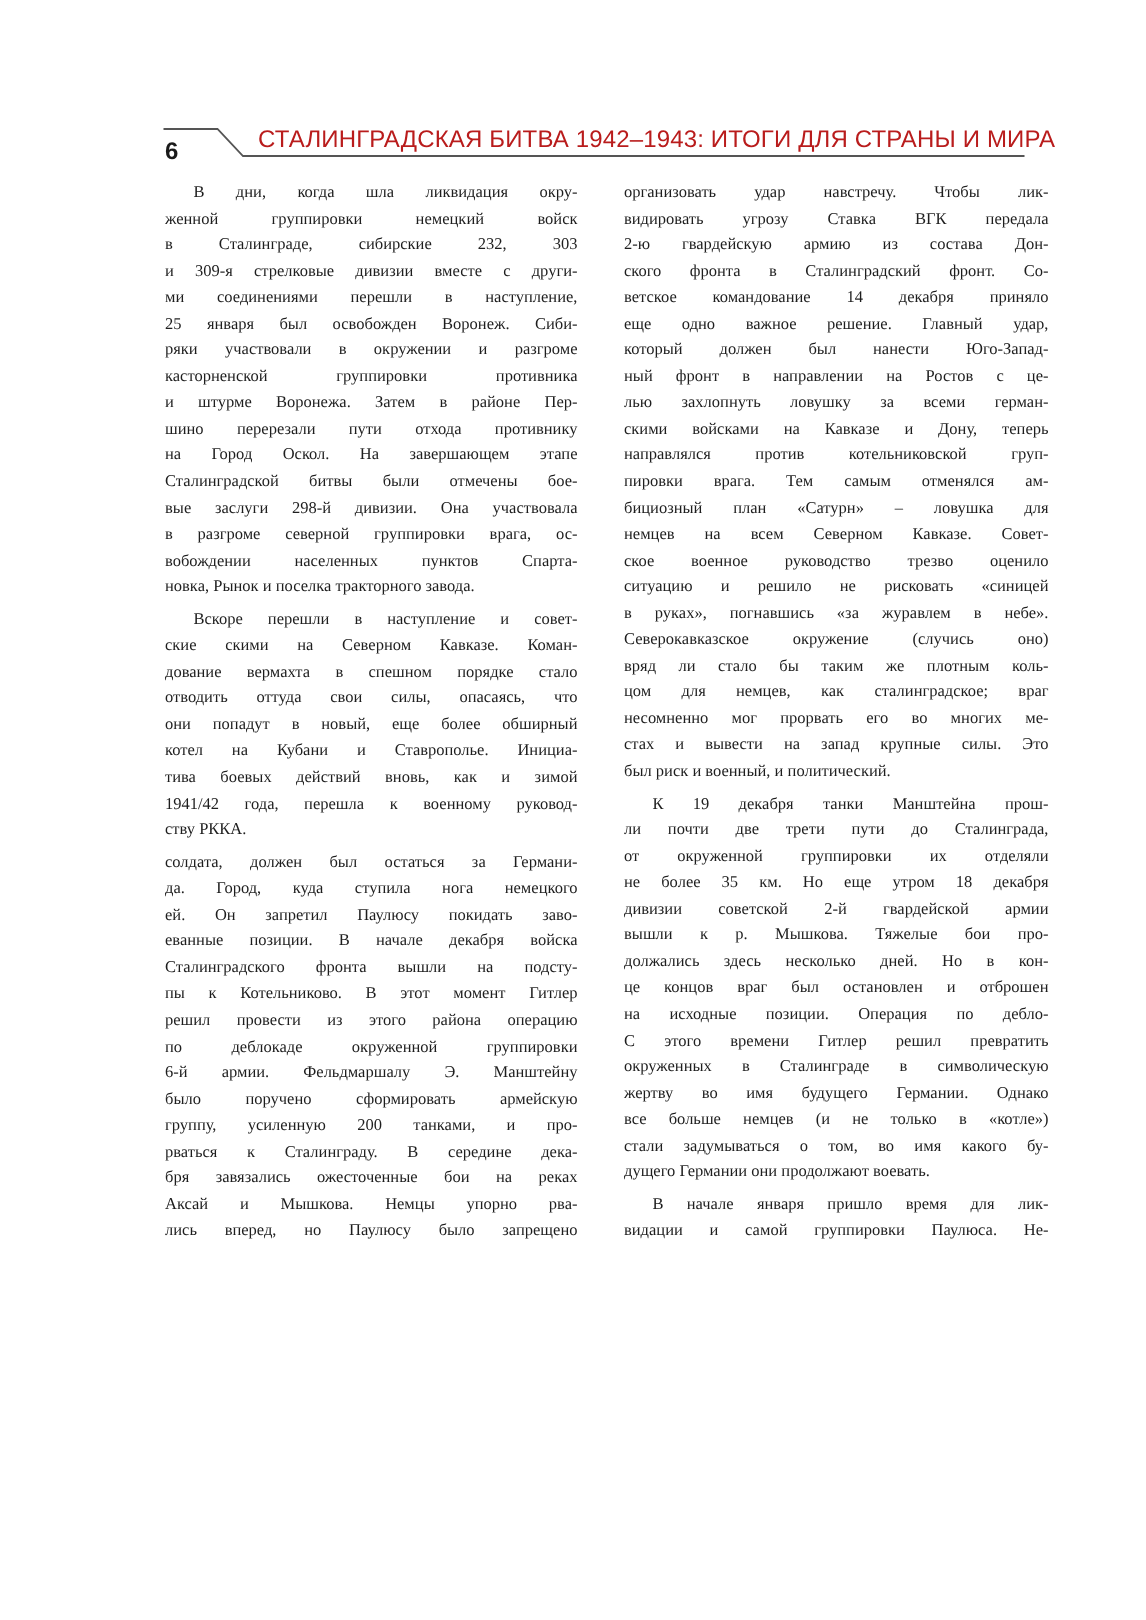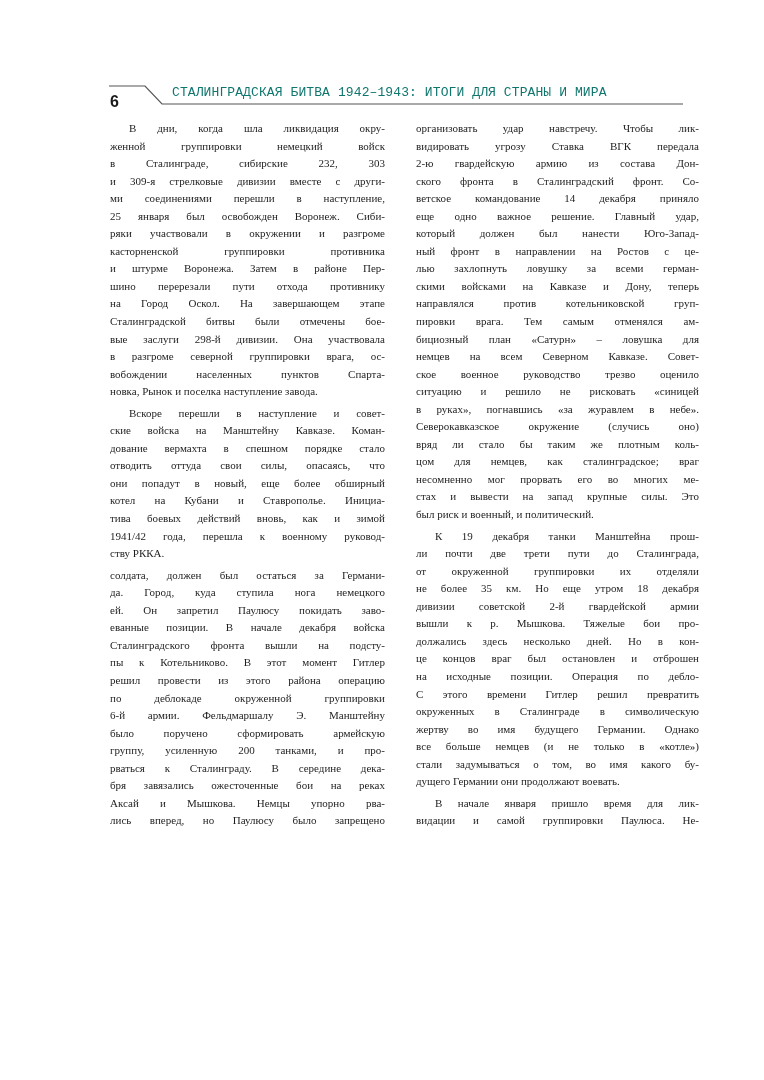--- a/index.html
+++ b/index.html
@@ -1,19 +1,19 @@
 <!DOCTYPE html>
 <html><head>
 <meta charset="utf-8">
 <style>
   html, body { margin: 0; padding: 0; background: #ffffff; }
   body { width: 764px; height: 1080px; position: relative; overflow: hidden; font-family: "Liberation Serif", "DejaVu Serif", serif; color: #1e1e1e; }
   .header-rule { position: absolute; left: 0; top: 0; width: 764px; height: 120px; }
   .page-number { position: absolute; left: 110px; top: 94px; font-family: "Liberation Sans", "DejaVu Sans", sans-serif; font-weight: bold; font-size: 16px; color: #1a1a1a; line-height: 1; }
-  .running-head { position: absolute; left: 172px; top: 86px; font-family: Liberation Mono, monospace; font-size: 13px; letter-spacing: 0.1px; color: #0f766e; line-height: 1; white-space: nowrap; }
+  .running-head { position: absolute; left: 172px; top: 86px; font-family: Liberation Sans, sans-serif; font-size: 16px; letter-spacing: 0.1px; color: #b91c1c; line-height: 1; white-space: nowrap; }
   .column { position: absolute; top: 120px; font-size: 11px; line-height: 17.55px; }
   .col-left { left: 110px; width: 275px; }
   .col-right { left: 416px; width: 283px; }
   .para { margin: 0 0 4px 0; }
   .line { display: block; text-align: justify; text-align-last: justify; white-space: nowrap; height: 17.55px; overflow: visible; }
   .line.first { text-indent: 19px; }
   .line.last { text-align-last: left; }
 </style>
 </head>
 <body>
@@ -35,25 +35,25 @@
       <span class="line">25 января был освобожден Воронеж. Сиби-</span>
       <span class="line">ряки участвовали в окружении и разгроме</span>
       <span class="line">касторненской группировки противника</span>
       <span class="line">и штурме Воронежа. Затем в районе Пер-</span>
       <span class="line">шино перерезали пути отхода противнику</span>
       <span class="line">на Город Оскол. На завершающем этапе</span>
       <span class="line">Сталинградской битвы были отмечены бое-</span>
       <span class="line">вые заслуги 298-й дивизии. Она участвовала</span>
       <span class="line">в разгроме северной группировки врага, ос-</span>
       <span class="line">вобождении населенных пунктов Спарта-</span>
-      <span class="line last">новка, Рынок и поселка наступление завода.</span>
+      <span class="line last">новка, Рынок и поселка тракторного завода.</span>
     </div>
     <div class="para">
       <span class="line first">Вскоре перешли в наступление и совет-</span>
-      <span class="line">ские войска на Манштейну Кавказе. Коман-</span>
+      <span class="line">ские скими на Северном Кавказе. Коман-</span>
       <span class="line">дование вермахта в спешном порядке стало</span>
       <span class="line">отводить оттуда свои силы, опасаясь, что</span>
       <span class="line">они попадут в новый, еще более обширный</span>
       <span class="line">котел на Кубани и Ставрополье. Инициа-</span>
       <span class="line">тива боевых действий вновь, как и зимой</span>
       <span class="line">1941/42 года, перешла к военному руковод-</span>
       <span class="line last">ству РККА.</span>
     </div>
     <div class="para">
       <span class="line">солдата, должен был остаться за Германи-</span>

